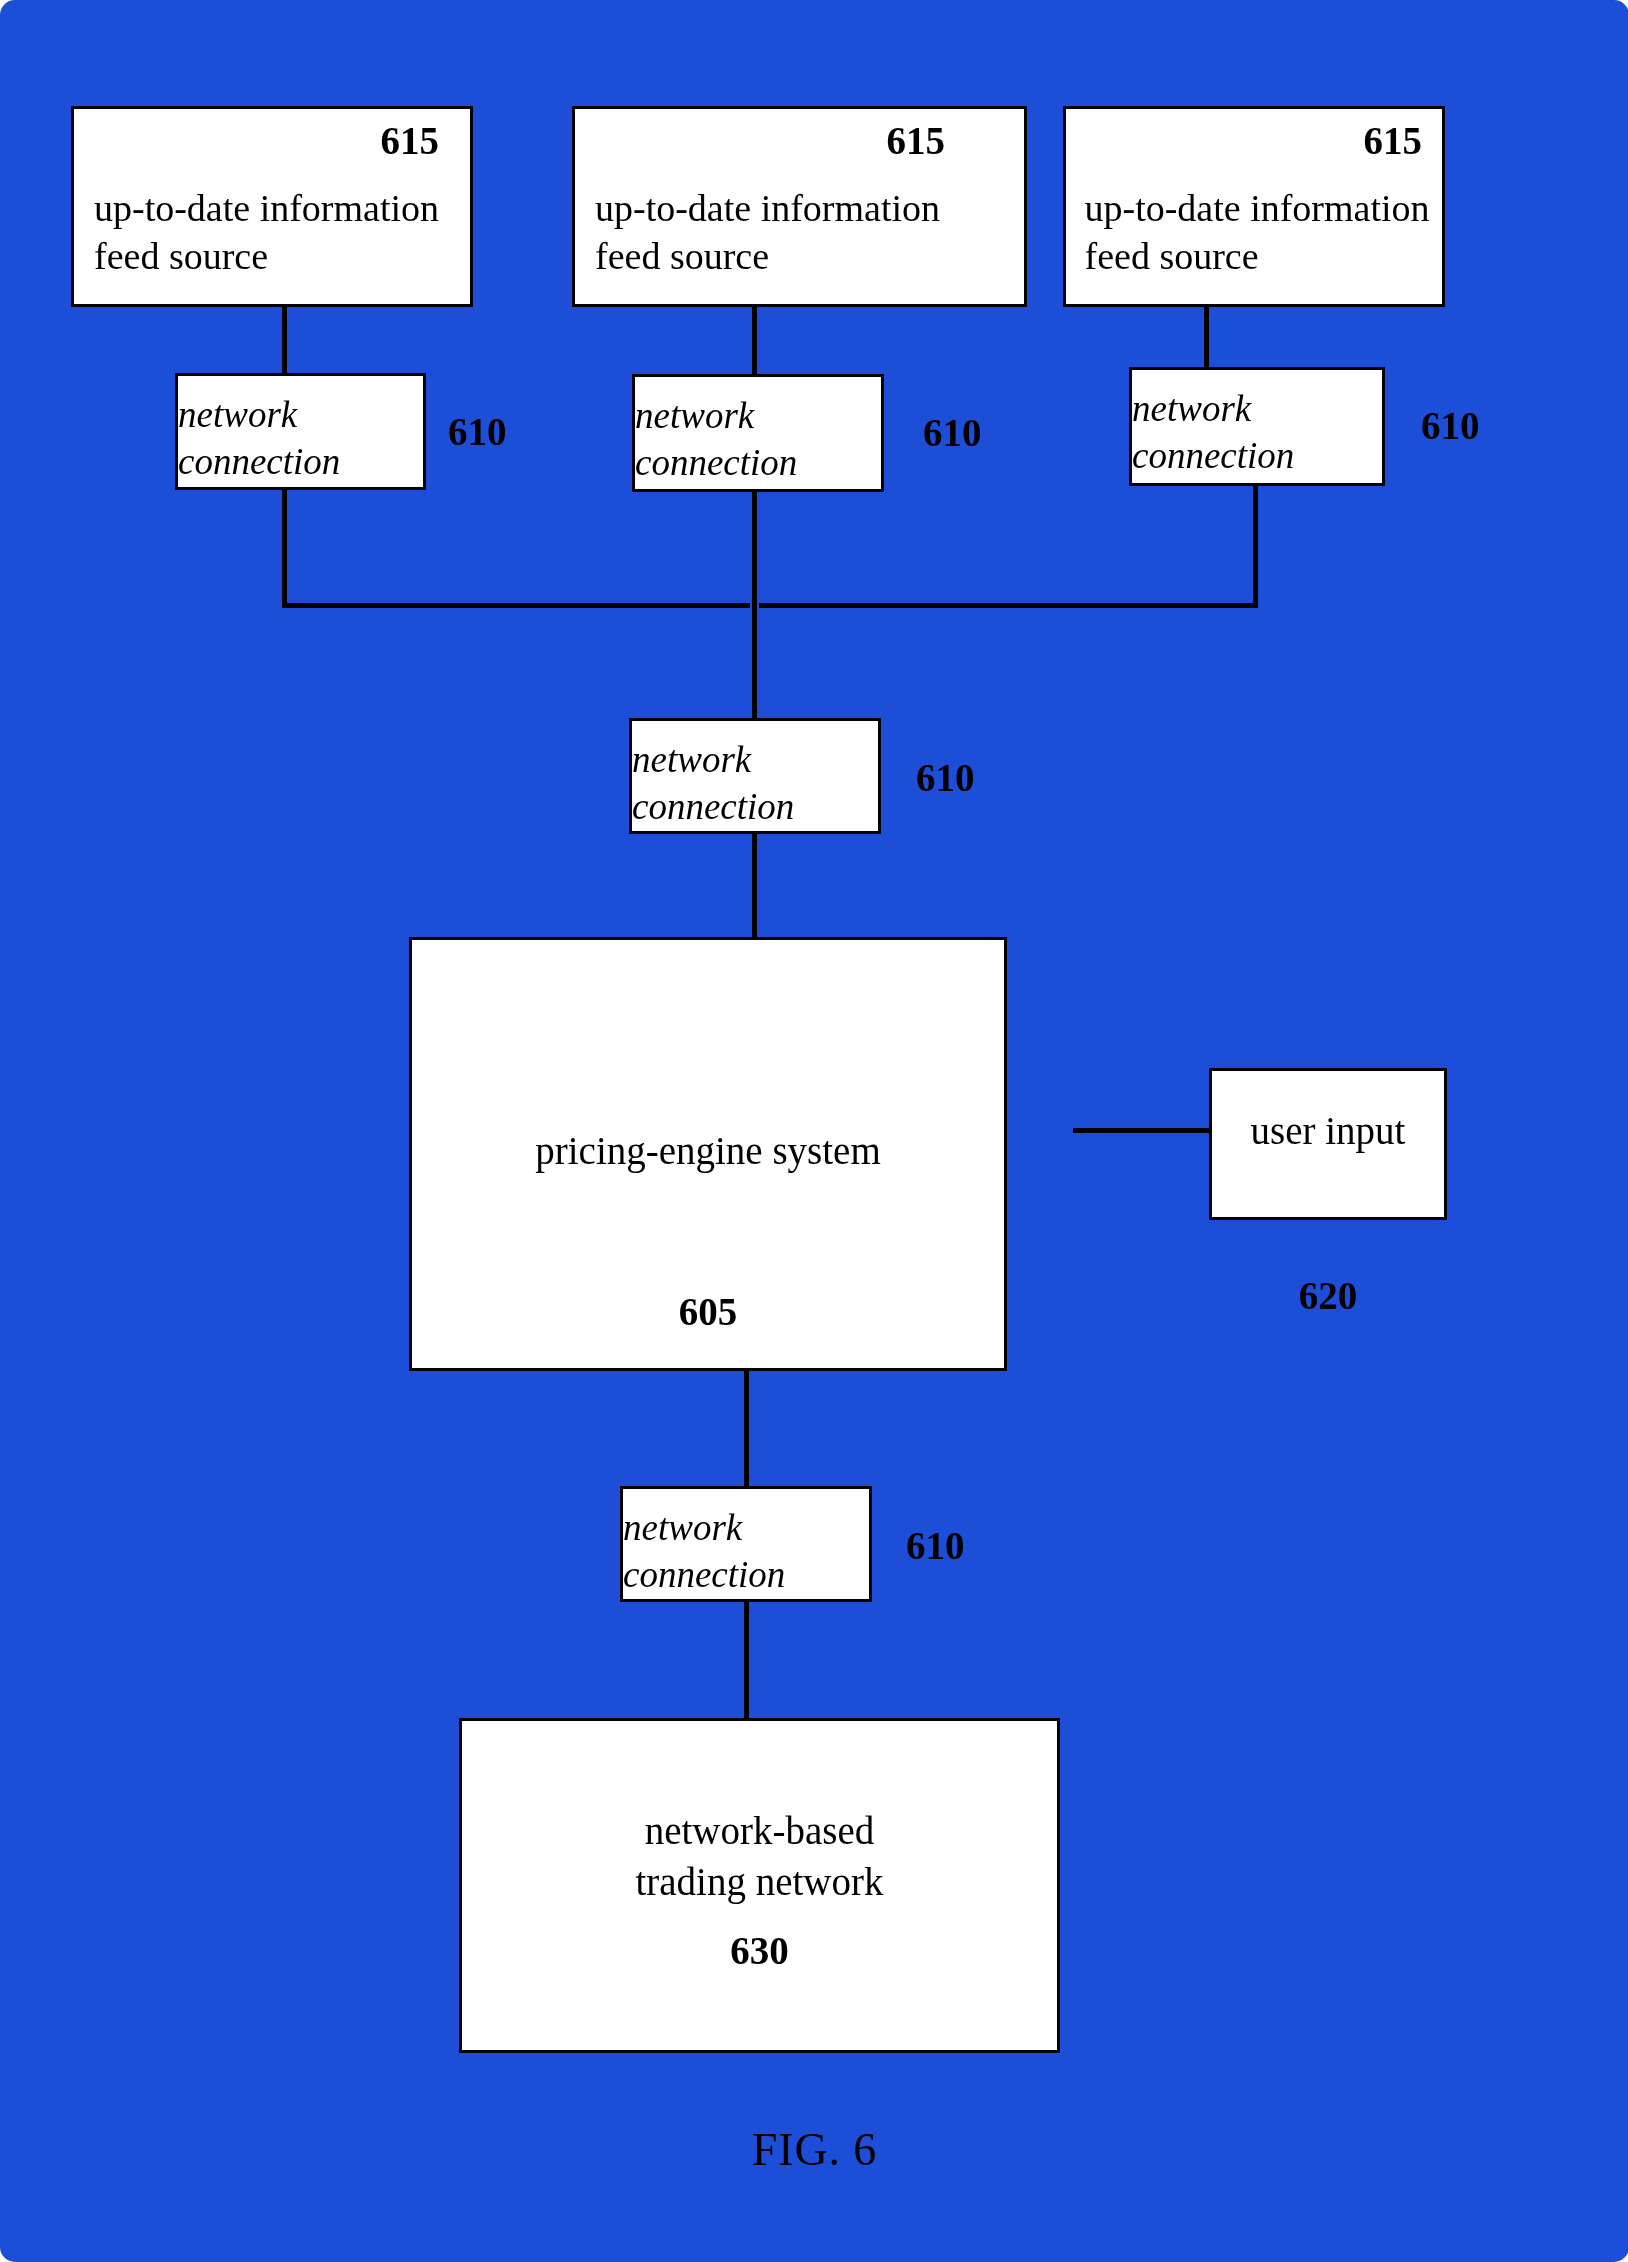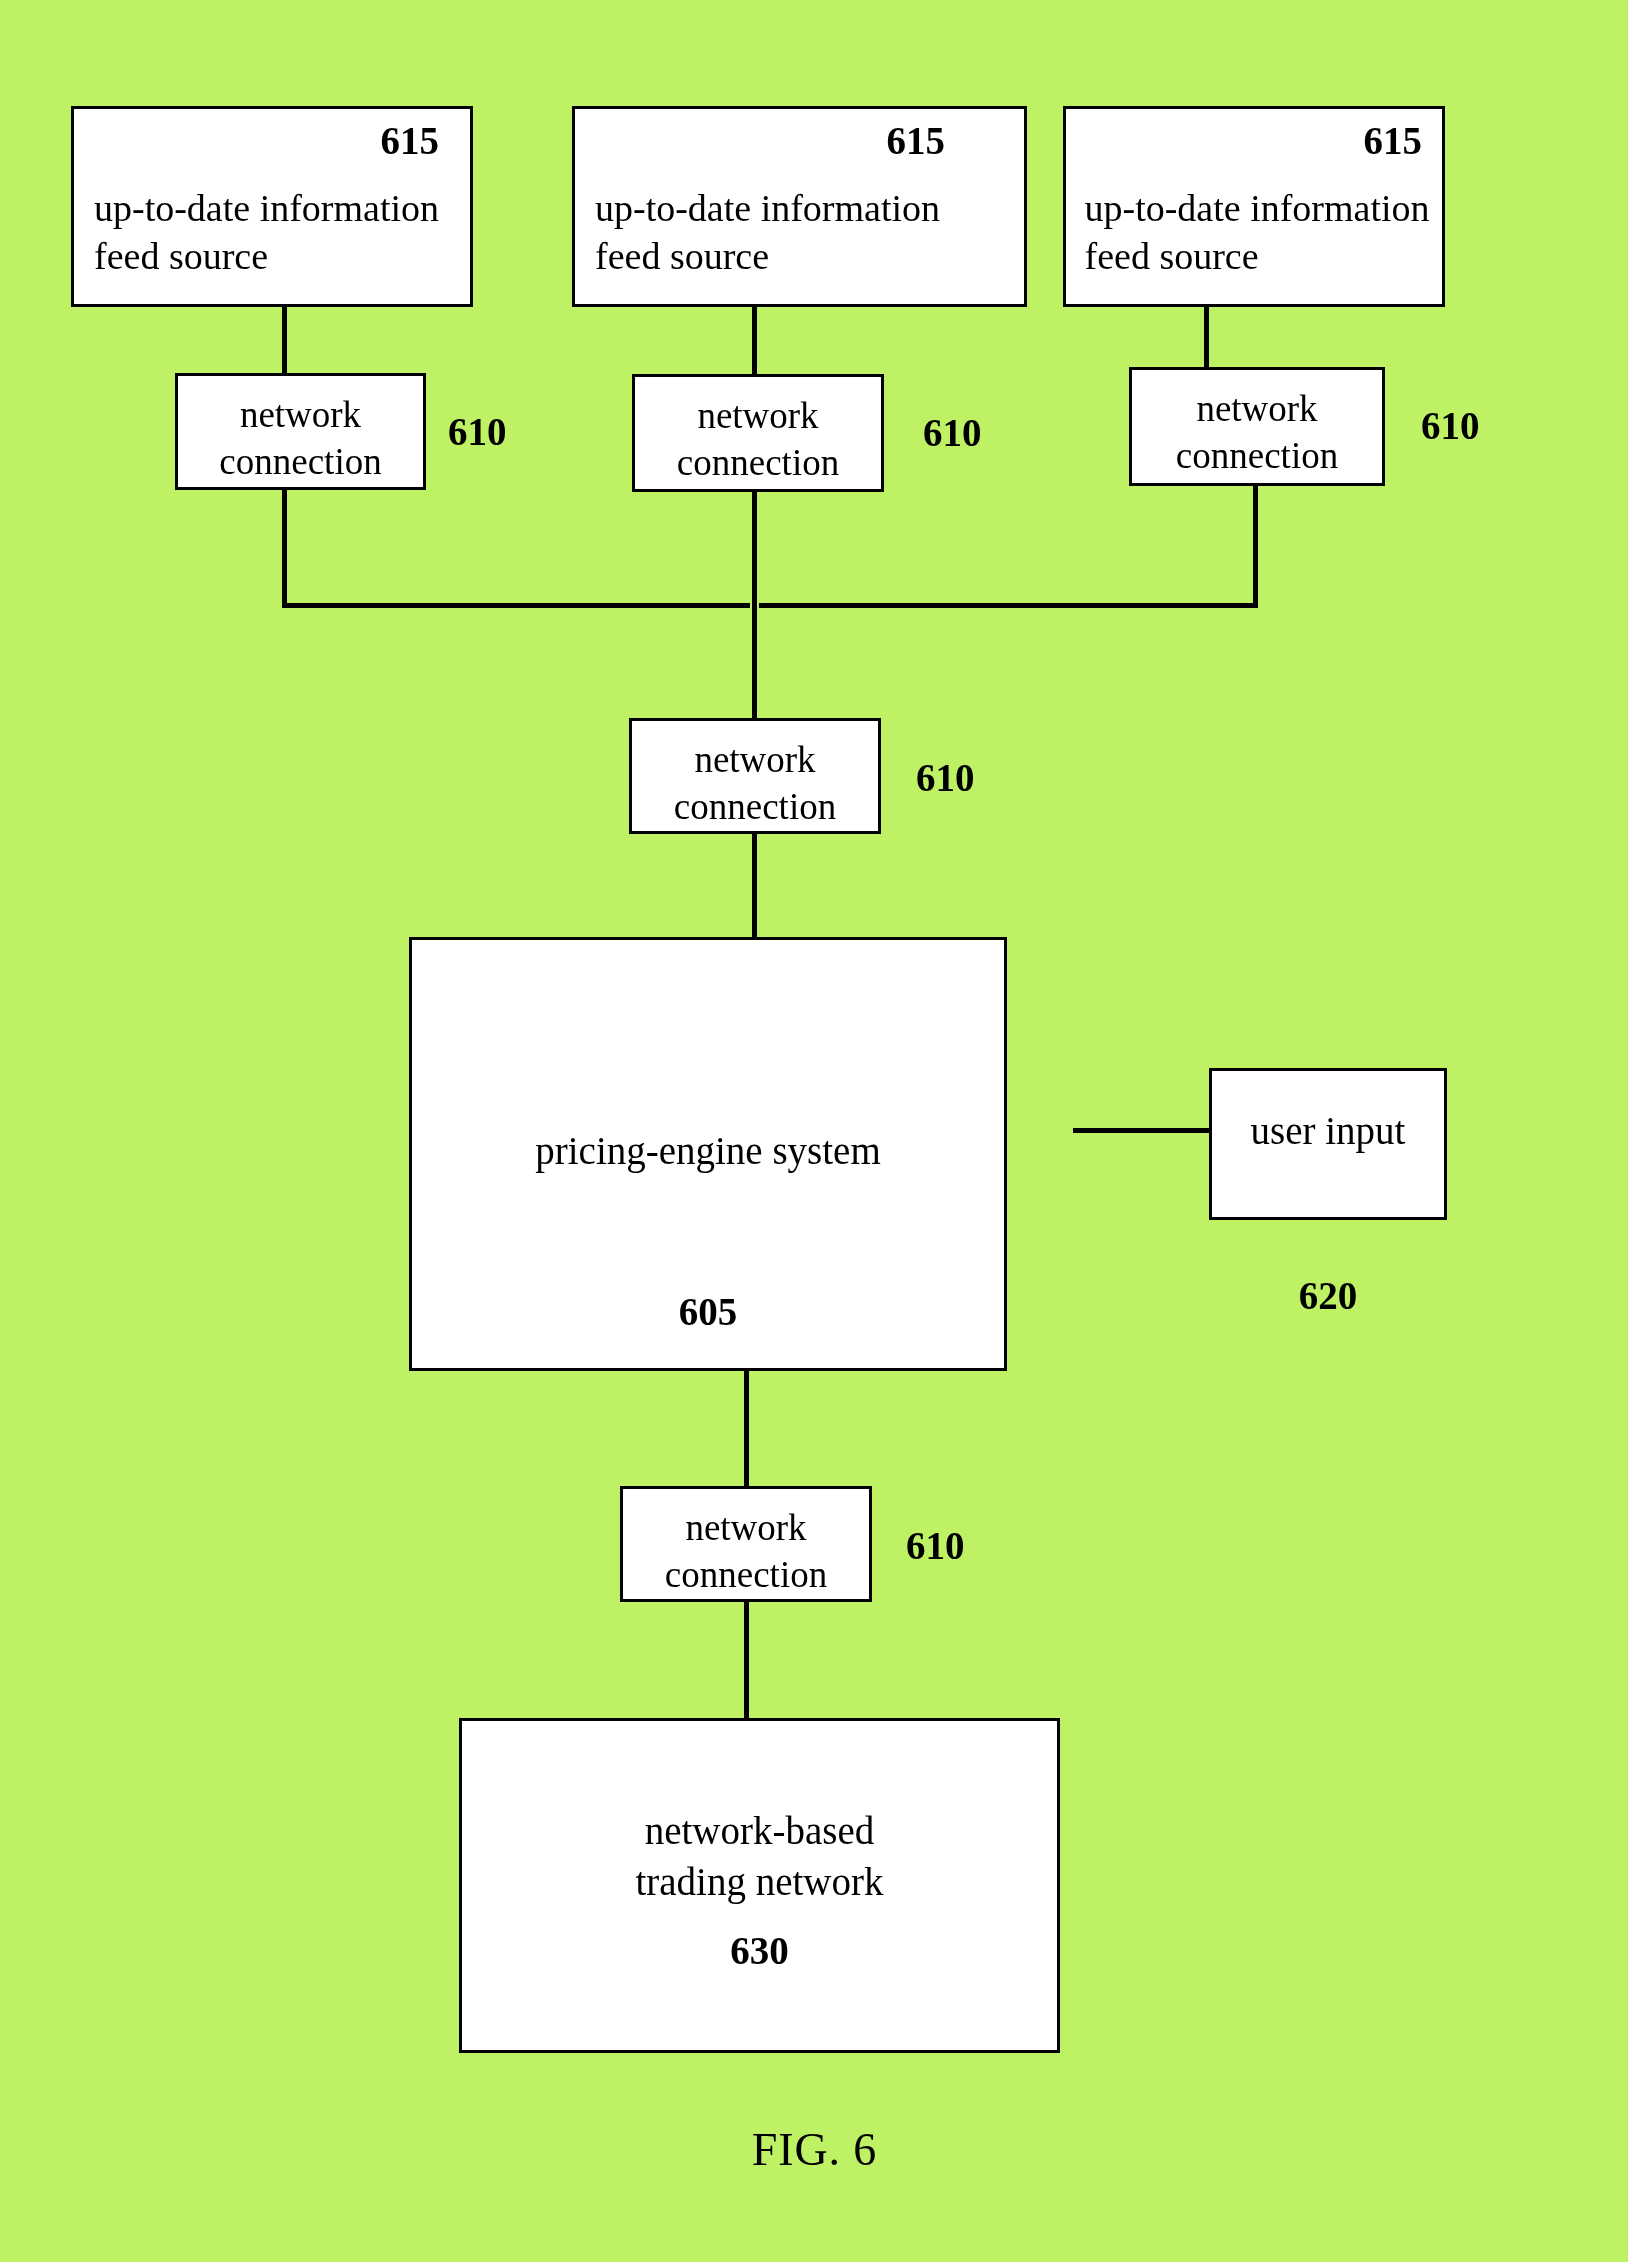--- a/index.html
+++ b/index.html
@@ -8,22 +8,23 @@
     background: #ffffff;
   }
   body {
     font-family: "Liberation Serif", "DejaVu Serif", serif;
     color: #000000;
   }
   #figure-canvas {
     position: relative;
     width: 1629px;
     height: 2262px;
-    background: #bef264;
+    background: #1d4ed8;
     overflow: hidden;
+    border-radius: 15px;
   }
   
   .box {
     position: absolute;
     box-sizing: border-box;
     border: 3.7px solid #000000;
     background: #ffffff;
   }
   .line-v {
     position: absolute;
@@ -46,22 +47,23 @@
     white-space: nowrap;
   }
   
   .t-feed {
     font-size: 38px;
     line-height: 1.26;
   }
   .t-netconn {
     font-size: 37px;
     line-height: 1.28;
-    text-align: center;
+    text-align: left;
     width: 100%;
+    font-style: italic;
   }
   .t-big {
     font-size: 39px;
     line-height: 1.3;
     text-align: center;
     width: 100%;
   }
   .ref-615 { font-size: 39px; }
   .ref-610 { font-size: 39px; }
   .ref-605 { font-size: 39px; }

